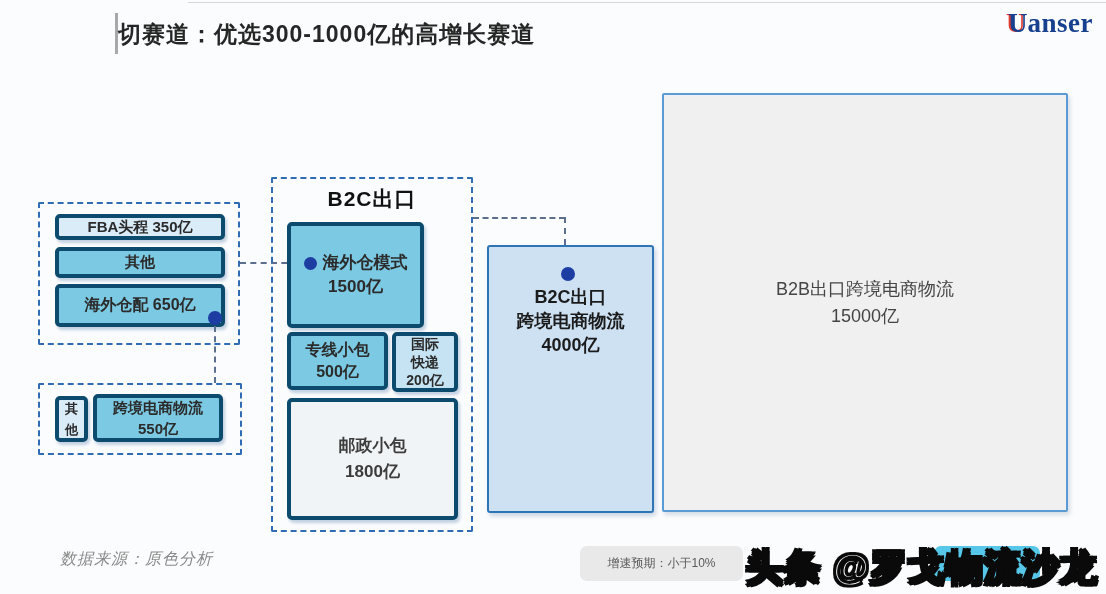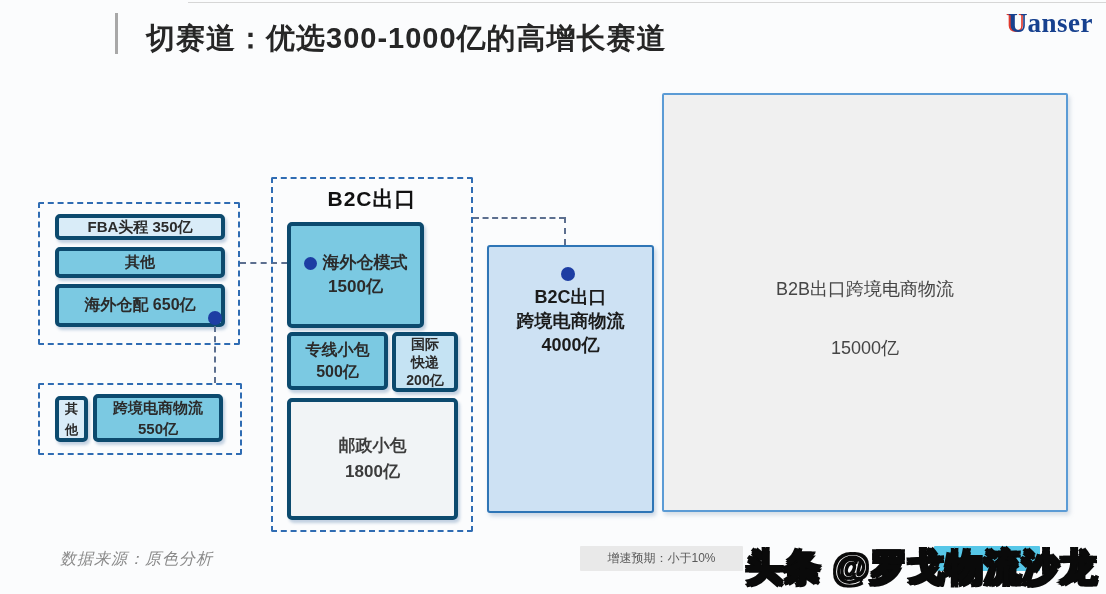--- a/index.html
+++ b/index.html
@@ -8,21 +8,21 @@
     position:relative; width:1106px; height:594px;
     background:#fbfcfd; overflow:hidden;
     font-family:"Liberation Sans", sans-serif;
     color:#2b2b2b;
   }
   .abs { position:absolute; }
 
   
   .top-hairline { left:188px; top:2px; width:918px; height:0; border-top:1px solid #d6d6d6; }
   .title-bar { left:115px; top:13px; width:3px; height:41px; background:#a8a8a8; }
-  .page-title { left:146px; top:19px; font-size:29px; font-weight:800; color:#262626; letter-spacing:1px; }
+  .page-title { left:118px; top:19px; font-size:23px; font-weight:800; color:#262626; letter-spacing:1px; }
 
   .logo { left:1008px; top:8px; font-family:"Liberation Serif", serif; font-weight:700; font-size:27px; }
   .logo .u-red  { position:absolute; left:-2px; top:0; color:#e23a2e; }
   .logo .u-blue { position:relative; color:#17418f; }
   .logo .rest   { position:relative; color:#17418f; letter-spacing:0.5px; }
 
   
   .group { border:2px dashed #2f6cb3; border-radius:2px; }
 
   
@@ -66,24 +66,24 @@
     background:#cde1f3; border:2px solid #2e75b6; border-radius:3px;
     box-shadow:2px 3px 4px rgba(125,155,190,0.4);
   }
   .box-b2c-total .txt { margin-top:38px; text-align:center; font-size:18px; font-weight:800; line-height:24px; color:#1b1b1b; }
   .box-b2b-total {
     left:662px; top:93px; width:406px; height:419px;
     background:#f0f0f0; border:2px solid #5b9bd5; border-radius:2px;
     display:flex; flex-direction:column; align-items:center; justify-content:center;
     box-shadow:2px 3px 4px rgba(140,160,185,0.35);
   }
-  .box-b2b-total .l { font-size:18px; font-weight:500; color:#454545; line-height:27px;margin-top:32px; }
+  .box-b2b-total .l { font-size:18px; font-weight:500; color:#454545; line-height:27px; }
 
   
-  .chip { top:546px; height:25px; display:flex; align-items:center; font-size:12px; color:#595959; border-radius:1px; }
+  .chip { top:546px; height:35px; display:flex; align-items:center; font-size:12px; color:#595959; border-radius:7px; }
   .chip1 { left:580px; width:163px; background:#e9e9e9; justify-content:center; }
   .chip2 { left:752px; width:160px; background:#c9e6f5; justify-content:flex-start; padding-left:9px; }
   .chip3 { left:934px; width:106px; background:#56c7e8; }
 
   .source-note { left:60px; top:549px; font-size:16px; font-style:italic; color:#8a8a8a; letter-spacing:1px; }
 
   .watermark {
     right:8px; top:543px; font-size:37px; font-weight:700; color:#ffffff;
     -webkit-text-stroke:2px #0a0a0a;
     text-shadow:2px 2px 0 #0a0a0a, -2px -2px 0 #0a0a0a, 2px -2px 0 #0a0a0a, -2px 2px 0 #0a0a0a;

